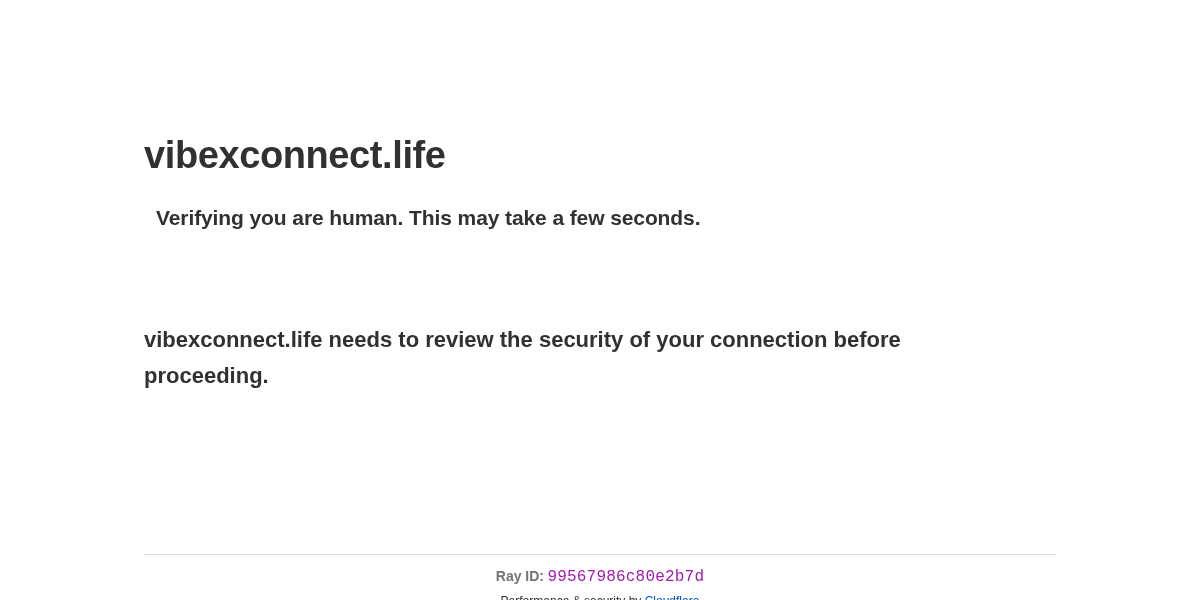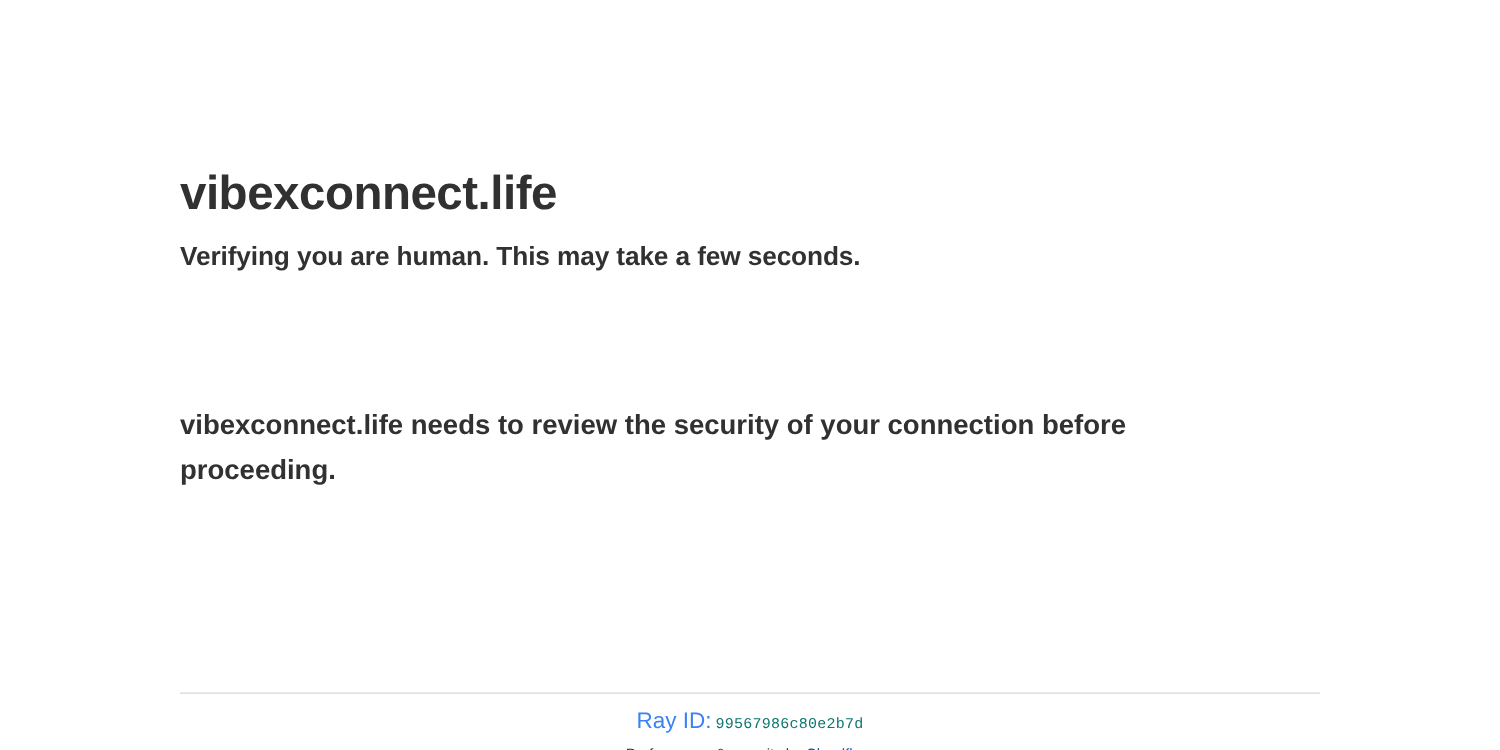--- a/index.html
+++ b/index.html
@@ -37,21 +37,21 @@
     top: 132px;
     font-size: 38px;
     line-height: 46px;
     font-weight: 700;
     letter-spacing: -0.4px;
     color: #313131;
     white-space: nowrap;
   }
 
   .challenge-subtitle {
-    margin: 0;
+    margin: 12px;
     position: absolute;
     left: 0;
     top: 192px;
     font-size: 21px;
     line-height: 28px;
     font-weight: 700;
     letter-spacing: -0.1px;
     color: #313131;
     white-space: nowrap;
   }
@@ -97,28 +97,28 @@
   }
 
   .footer-rayid {
     margin: 0;
     padding-top: 14px;
     font-size: 12px;
     line-height: 15px;
     color: #313131;
   }
   .footer-rayid-label {
-    font-weight: 400;
-    font-size: 18px;
-    color: #3b82f6;
+    font-weight: 700;
+    font-size: 14px;
+    color: #737373;
   }
   .footer-rayid-value {
     font-family: "Liberation Mono", "DejaVu Sans Mono", monospace;
-    font-size: 12px;
-    color: #0f766e;
+    font-size: 16px;
+    color: #a21caf;
     letter-spacing: 0.2px;
   }
 
   .footer-attribution {
     margin: 0;
     padding-top: 9px;
     font-size: 12px;
     line-height: 15px;
     color: #313131;
   }

